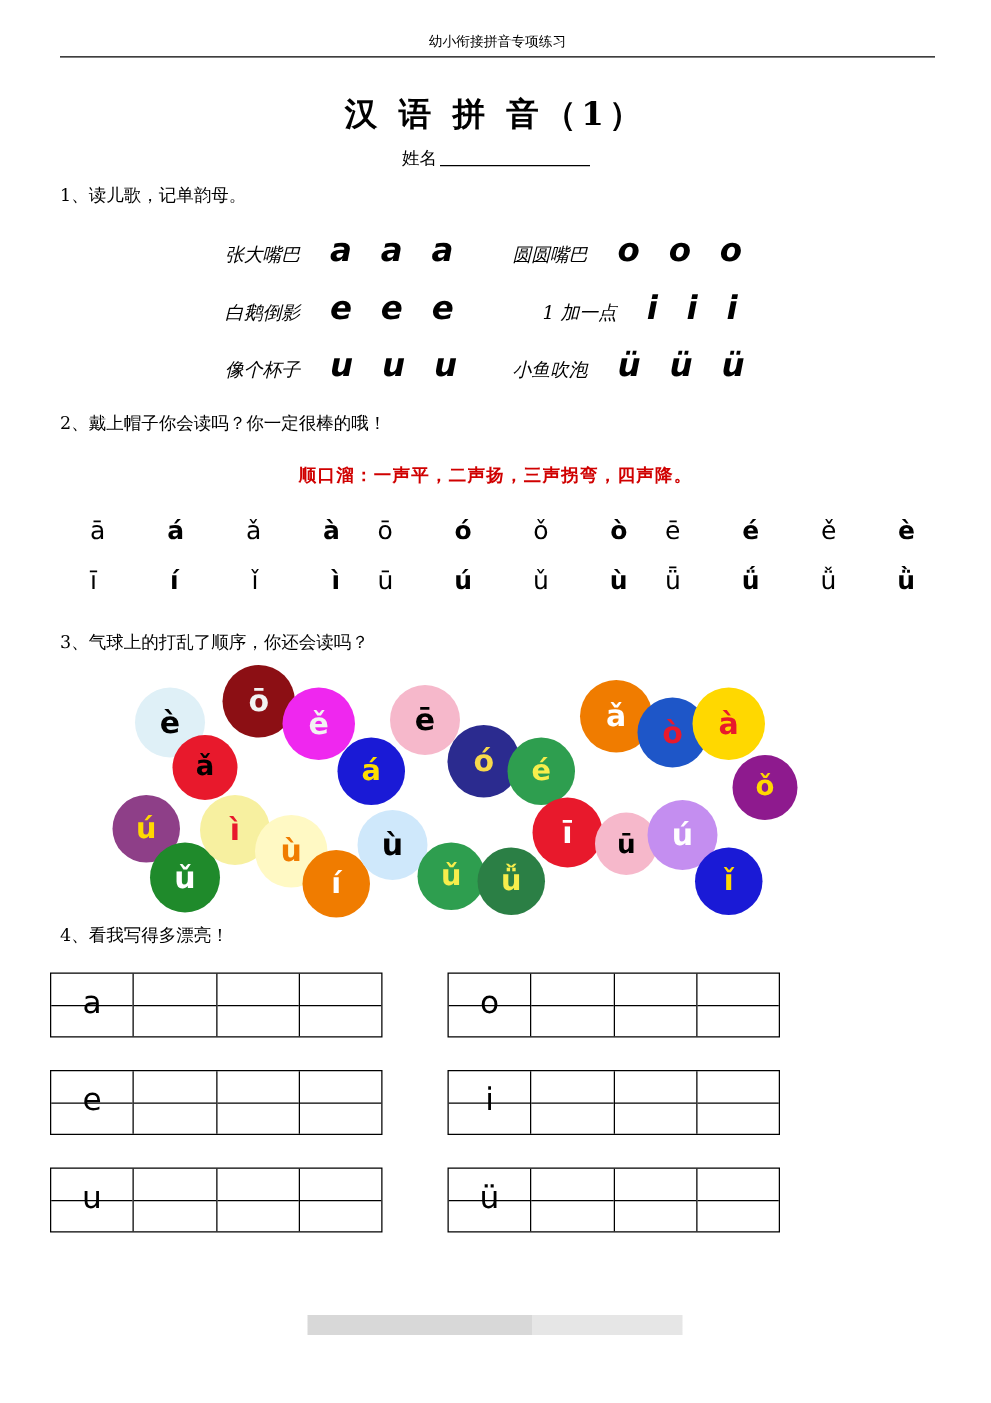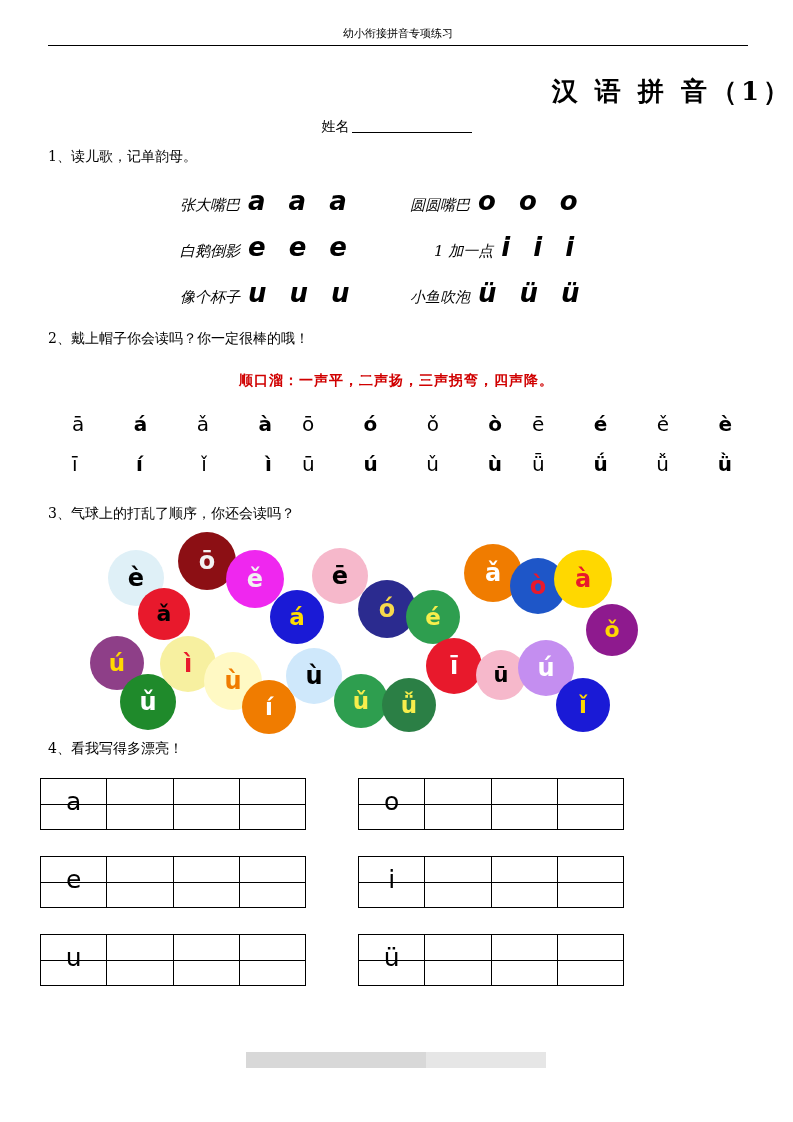--- a/index.html
+++ b/index.html
@@ -26,21 +26,21 @@
   .header-rule {
     position: absolute;
     top: 45px; left: 48px; width: 700px;
     border-bottom: 1.2px solid #000;
   }
 
   
   .title {
     position: absolute;
     top: 74px; left: 0; width: 793px;
-    text-align: right;
+    text-align: center;
     font-family: "DejaVu Serif", "Liberation Serif", serif;
     font-size: 26px;
     font-weight: bold;
     letter-spacing: 4px;
   }
 
   .name-line {
     position: absolute;
     top: 118px; left: 0; width: 793px;
     text-align: center;
@@ -84,21 +84,21 @@
   .rhyme-left, .rhyme-right { display: flex; align-items: baseline; }
   .rhyme-left { width: 230px; }
   .rhyme-text {
     font-size: 15px;
     font-family: "DejaVu Serif", "Liberation Serif", serif;
   }
   .rhyme-letters {
     font-size: 26px;
     font-weight: bold;
     letter-spacing: 7px;
-    margin-left: 8px;
+    margin-left: 24px;
     font-family: "DejaVu Sans", sans-serif;
   }
 
   
   .chant {
     position: absolute;
     top: 372px; left: 0; width: 793px;
     text-align: center;
     color: #d00000;
     font-size: 14px;

